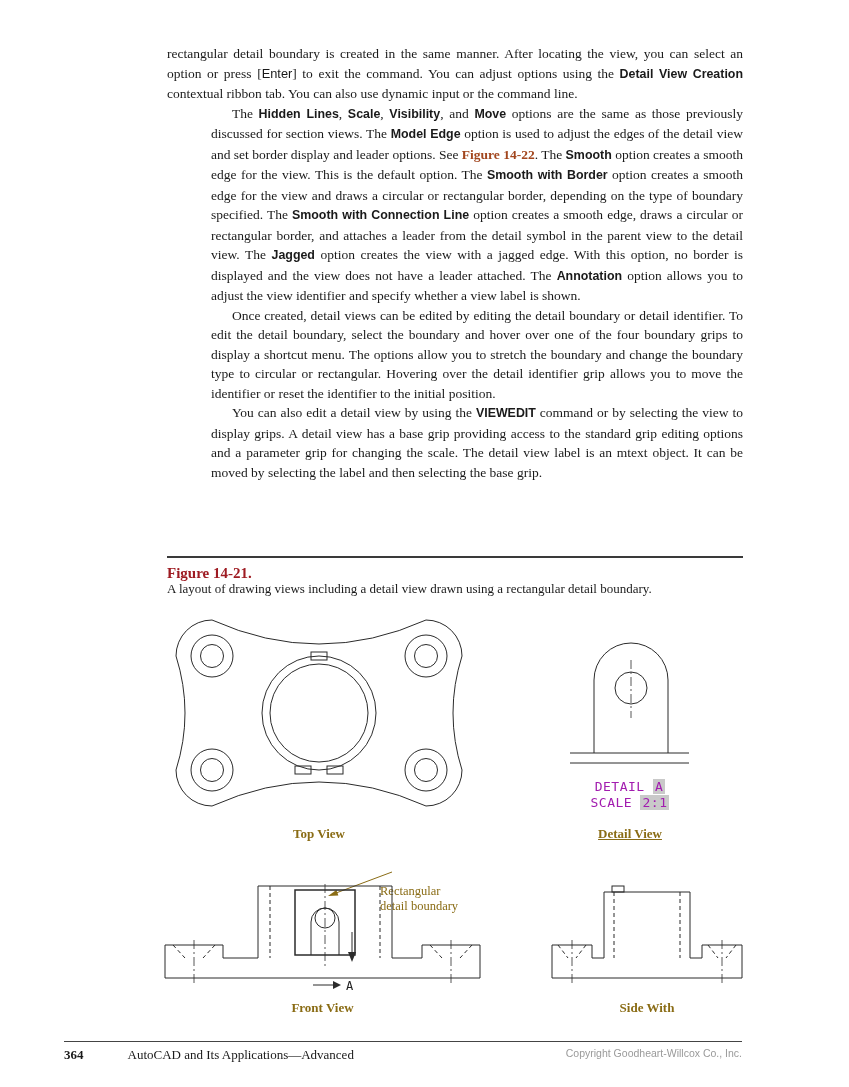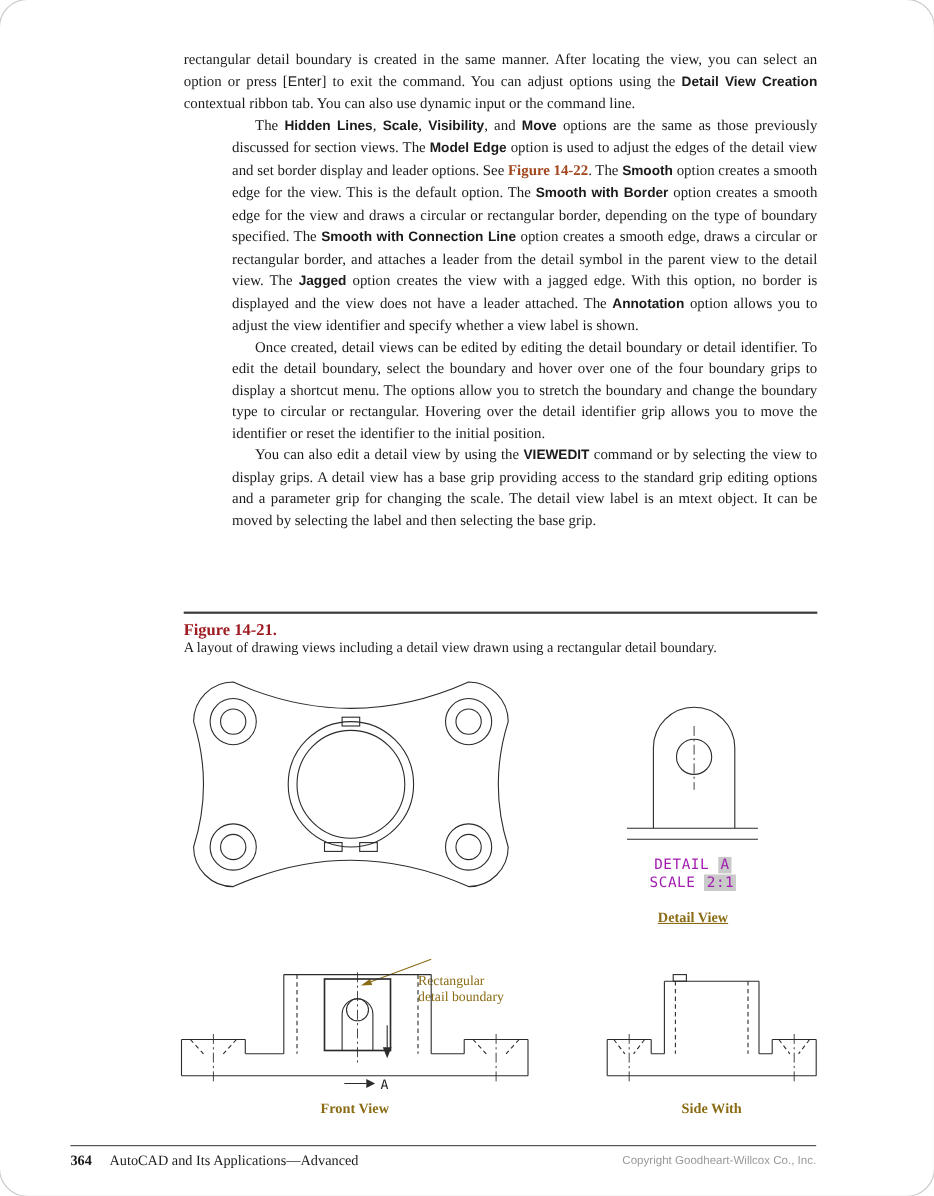--- a/index.html
+++ b/index.html
@@ -15,21 +15,20 @@
   html, body { background: #ffffff; }
   .page {
     position: relative;
     width: 849px;
     height: 1087px;
     background: #ffffff;
     font-family: "Liberation Serif", serif;
     color: var(--ink);
     overflow: hidden;
     outline: 1px solid #c8c8c8;
-    border-radius: 25px;
   }
   .body-text {
     position: absolute;
     left: 167px; top: 44px; width: 576px;
     font-size: 13.5px;
     line-height: 19.5px;
     text-align: justify;
   }
   .para { text-align: justify; }
   .para.indent { text-indent: 1.55em; margin-left: 44px; }
@@ -71,22 +70,23 @@
     position: absolute; left: 555px; top: 779px; width: 150px;
     text-align: center;
     font-family: "DejaVu Sans Mono", monospace;
     font-size: 13px; line-height: 16px; color: #a21caf; letter-spacing: 0.5px;
   }
   .detail-text .hl { background: var(--highlight); padding: 0 2px; }
 
   .footer-rule { position: absolute; left: 64px; top: 1041px; width: 678px; border-top: 1.5px solid #444; }
   .footer {
     position: absolute; left: 64px; top: 1047px; width: 678px;
-    display: flex; align-items: center;
+    display: flex; align-items: flex-start;
     font-size: 13px;
+    gap: 28px;
   }
   .footer .pgnum { font-weight: 700; margin-right: 16px; }
   .footer .spacer { flex: 1; }
   .footer .copyright {
     font-family: "Liberation Sans", sans-serif;
     font-size: 10.5px; color: var(--copyright);
   }
 </style>
 </head>
 <body>
@@ -139,20 +139,21 @@
     <div>
       <span>DETAIL</span>
       <span class="hl">A</span>
     </div>
     <div>
       <span>SCALE</span>
       <span class="hl">2:1</span>
     </div>
   </div>
 
+  <div class="view-label" style="left:168px; top:826px; width:302px;">Top View</div>
   <div class="view-label" style="left:555px; top:826px; width:150px;text-decoration:underline;">Detail View</div>
 
   <div class="callout">
     <div>Rectangular</div>
     <div>detail boundary</div>
   </div>
   <svg class="callout-arrow" viewBox="0 0 76 34">
     <line x1="70" y1="6" x2="14" y2="27"></line>
     <polygon points="6,30 14.4,23.9 16.4,29.5"></polygon>
   </svg>

